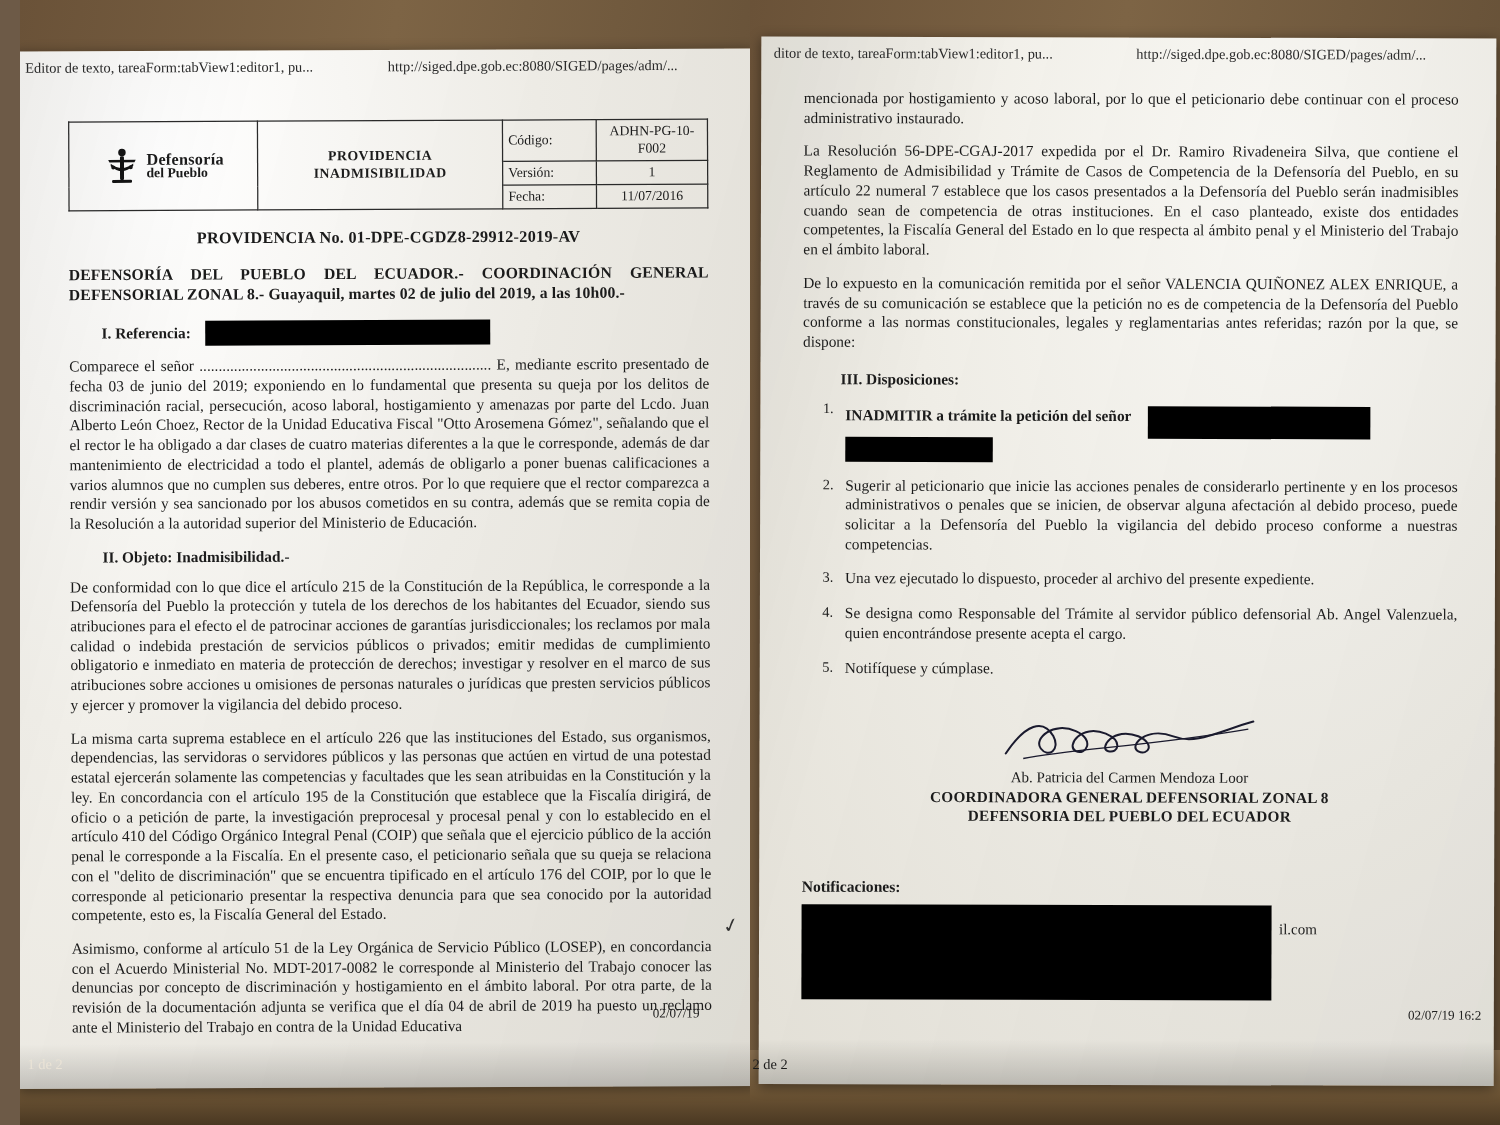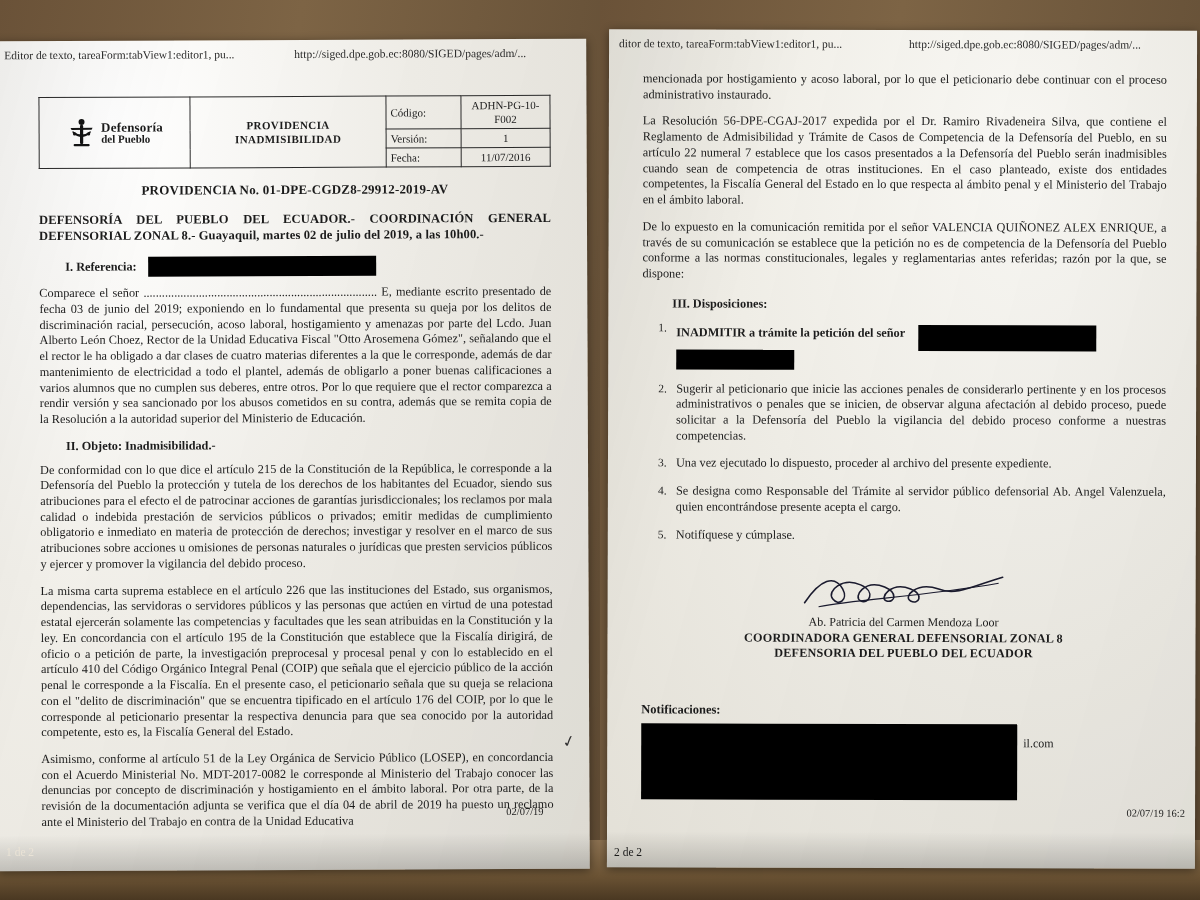--- a/index.html
+++ b/index.html
@@ -13,21 +13,21 @@
     overflow: hidden;
     font-family: "Liberation Serif", serif;
   }
   .scan {
     position: absolute;
     top: 0;
     width: 600px;
     height: 900px;
     overflow: hidden;
   }
-  .scan-left { left: 0; }
+  .scan-left { left: 16px; }
   .scan-right { left: 600px; }
 
   
   .desk {
     position: absolute;
     inset: 0;
     background: linear-gradient(100deg, #6a5238 0%, #7d6445 40%, #5e4a33 100%);
   }
   .desk-edge {
     position: absolute;
@@ -435,14 +435,14 @@
         <span class="notif-redact"></span>
         <span class="notif-tail">il.com</span>
       </div>
     </div>
 
     <div class="footer-date" style="right:10px; bottom:50px;">02/07/19 16:2</div>
     <div class="grain"></div>
     <div class="shadow-bottom"></div>
   </div>
 
-  <div class="page-num" style="left:14px; bottom:42px; color:#1a1a1a;">2 de 2</div>
+  <div class="page-num" style="left:2px; bottom:42px; color:#1a1a1a;">2 de 2</div>
 </div>
 
 </body></html>

